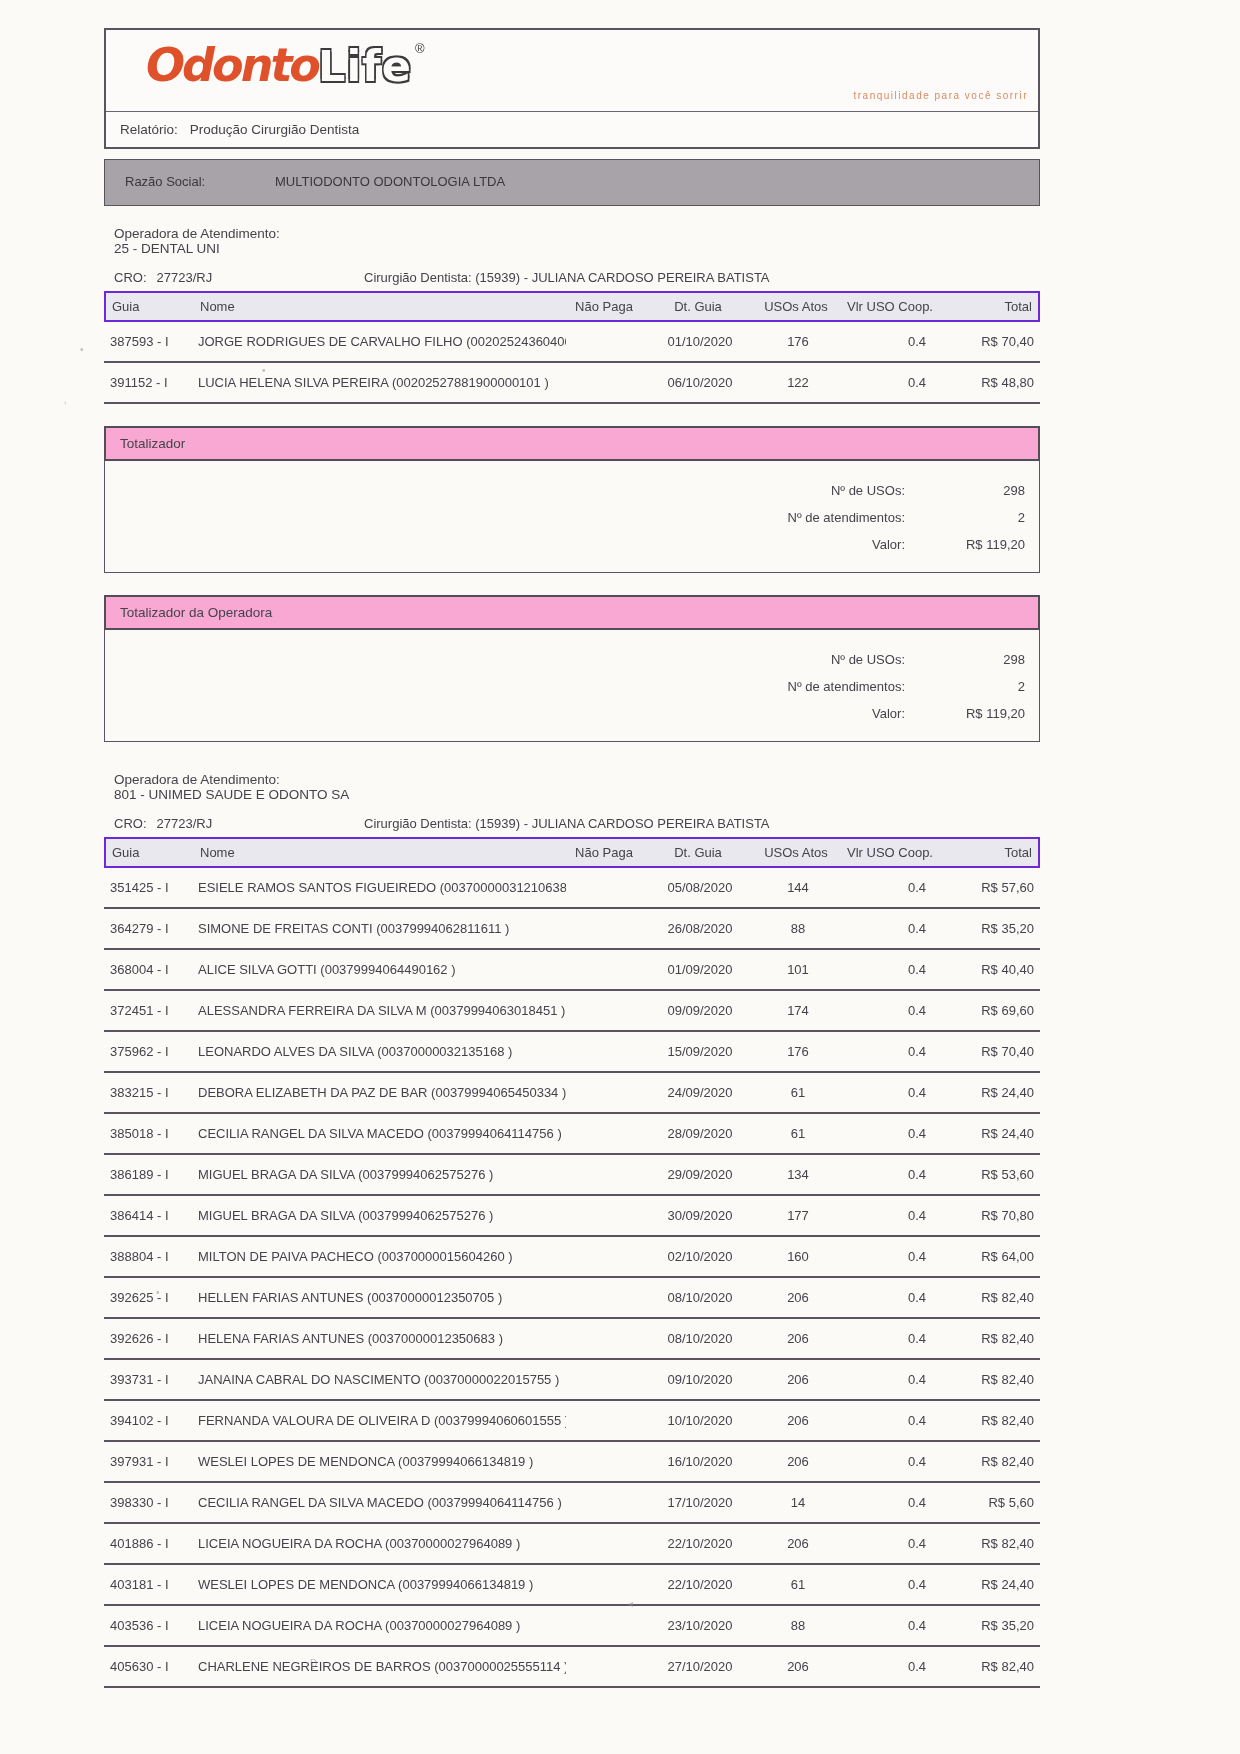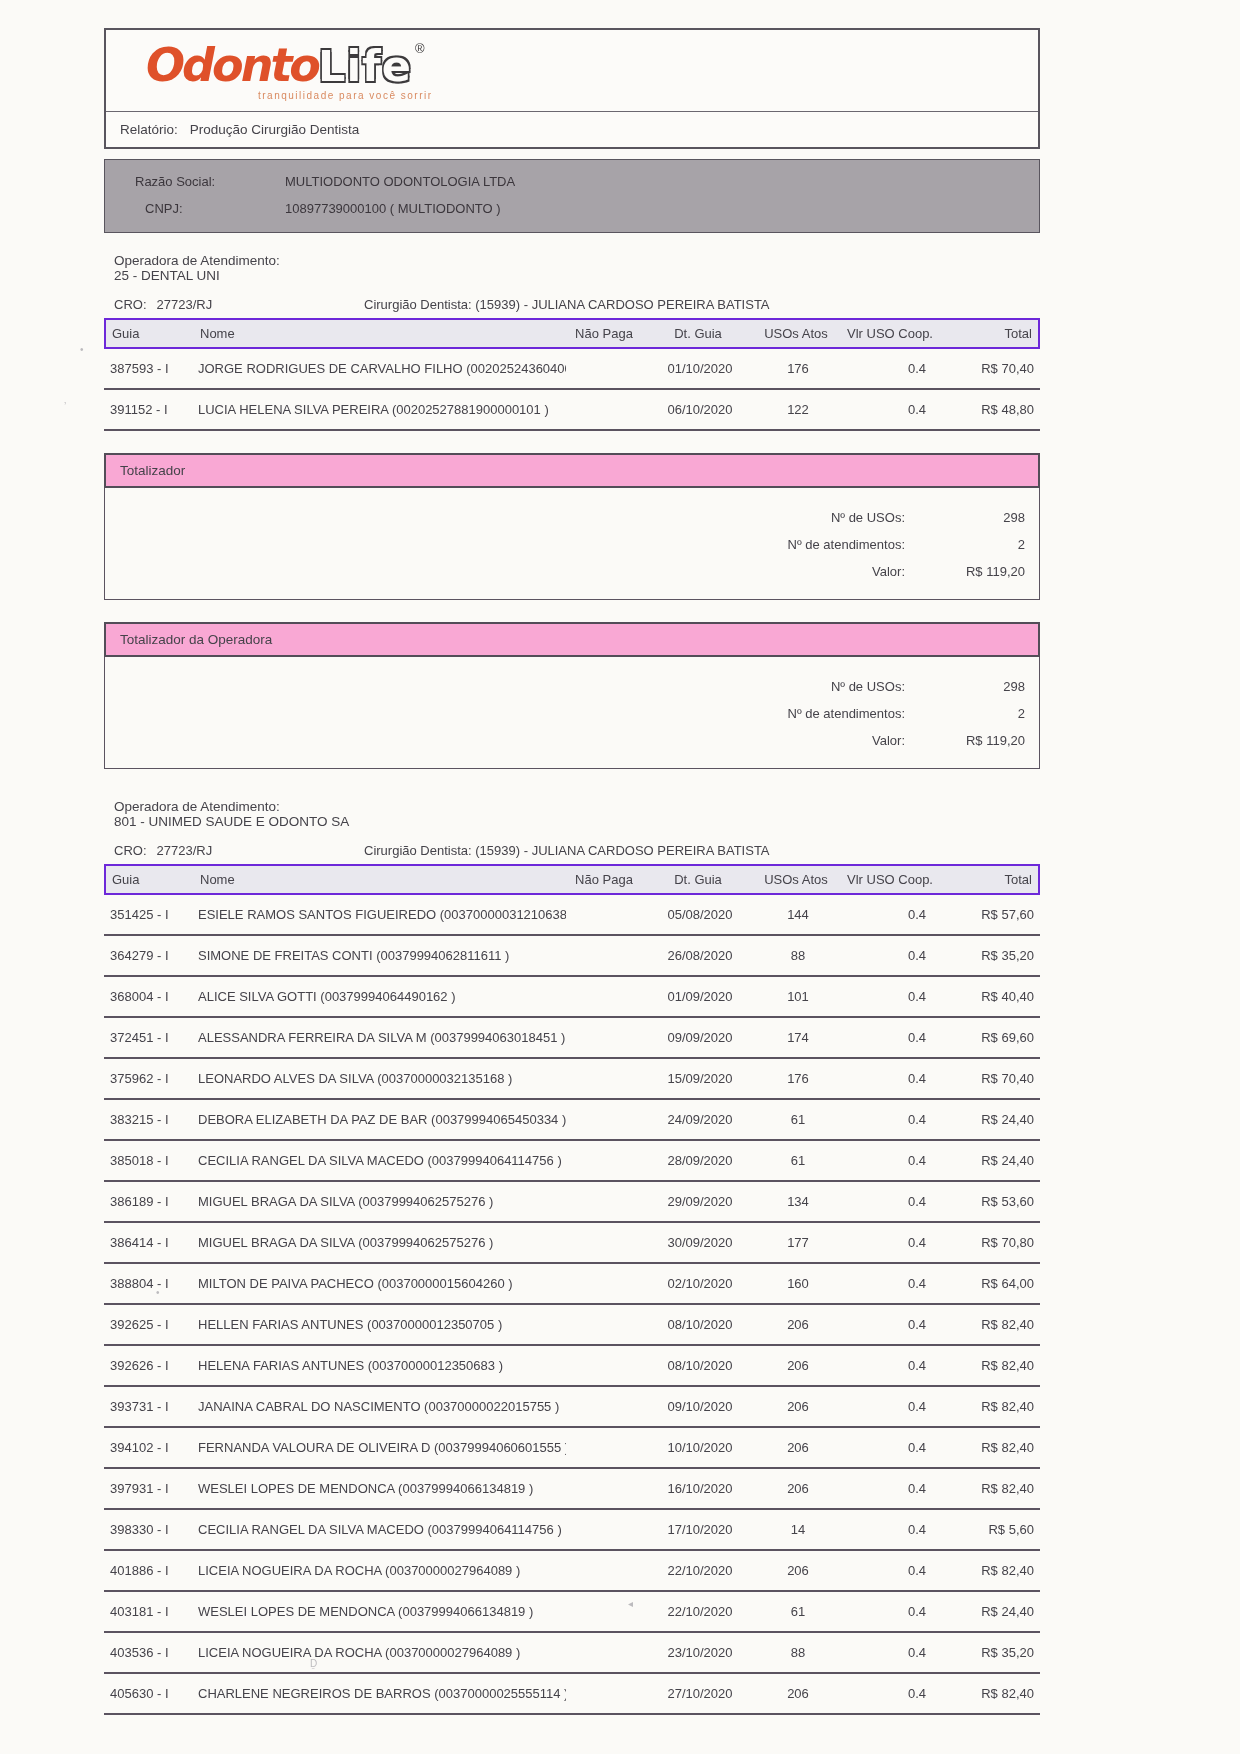--- a/index.html
+++ b/index.html
@@ -21,27 +21,27 @@
     font-size:46px;font-weight:bold;font-style:italic;
     color:#df512a;letter-spacing:-3px;
   }
   .logo-life{
     font-family:"DejaVu Sans",sans-serif;
     font-size:43px;font-weight:bold;color:#fcfbf9;letter-spacing:1px;
     text-shadow:-1.6px -1.6px 0 #3c3a3c, 1.6px -1.6px 0 #3c3a3c,
                 -1.6px 1.6px 0 #3c3a3c, 1.6px 1.6px 0 #3c3a3c;
   }
   .logo-reg{font-size:13px;color:#3c3a3c;margin-left:3px;align-self:flex-start;}
-  .logo-tagline{font-size:10px;color:#d98a60;letter-spacing:1.5px;margin:2px 0 6px 112px;}
+  .logo-tagline{font-size:10px;color:#d98a60;letter-spacing:1.5px;margin:2px 0 6px 75px;text-align:right;}
   .info-row{border-top:1.5px solid #6b6770;padding:10px 14px;font-size:13.5px;display:flex;}
   .info-label{margin-right:12px;}
 
   
   .company-box{margin-top:10px;border:1.5px solid #59555e;background:#a7a3a8;padding:8px 0 10px;color:#3b363c;}
-  .company-line{display:flex;padding:6px 30px;font-size:13px;}
+  .company-line{display:flex;padding:6px 20px;font-size:13px;}
   .company-label{width:150px;}
   .company-line.second .company-label{padding-left:10px;box-sizing:border-box;}
 
   
   .op-line{display:flex;margin-top:16px;padding:4px 10px;font-size:13.5px;flex-direction:column;}
   .op-line.gap-large{margin-top:26px;}
   .op-label{width:226px;}
   .cro-line{display:flex;padding:10px 10px 6px;font-size:13px;}
   .cro-pair{width:250px;display:flex;}
   .cro-label{margin-right:10px;}
@@ -95,24 +95,20 @@
       <span class="info-label">Relatório:</span>
       <span>Produção Cirurgião Dentista</span>
     </div>
   </div>
 
   <div class="company-box">
     <div class="company-line">
       <span class="company-label">Razão Social:</span>
       <span>MULTIODONTO ODONTOLOGIA LTDA</span>
     </div>
-    <div class="company-line second">
-      <span class="company-label">CNPJ:</span>
-      <span>10897739000100 ( MULTIODONTO )</span>
-    </div>
   </div>
 
   <div class="op-line">
     <span class="op-label">Operadora de Atendimento:</span>
     <span>25 - DENTAL UNI</span>
   </div>
   <div class="cro-line">
     <span class="cro-pair">
       <span class="cro-label">CRO:</span>
       <span>27723/RJ</span>

